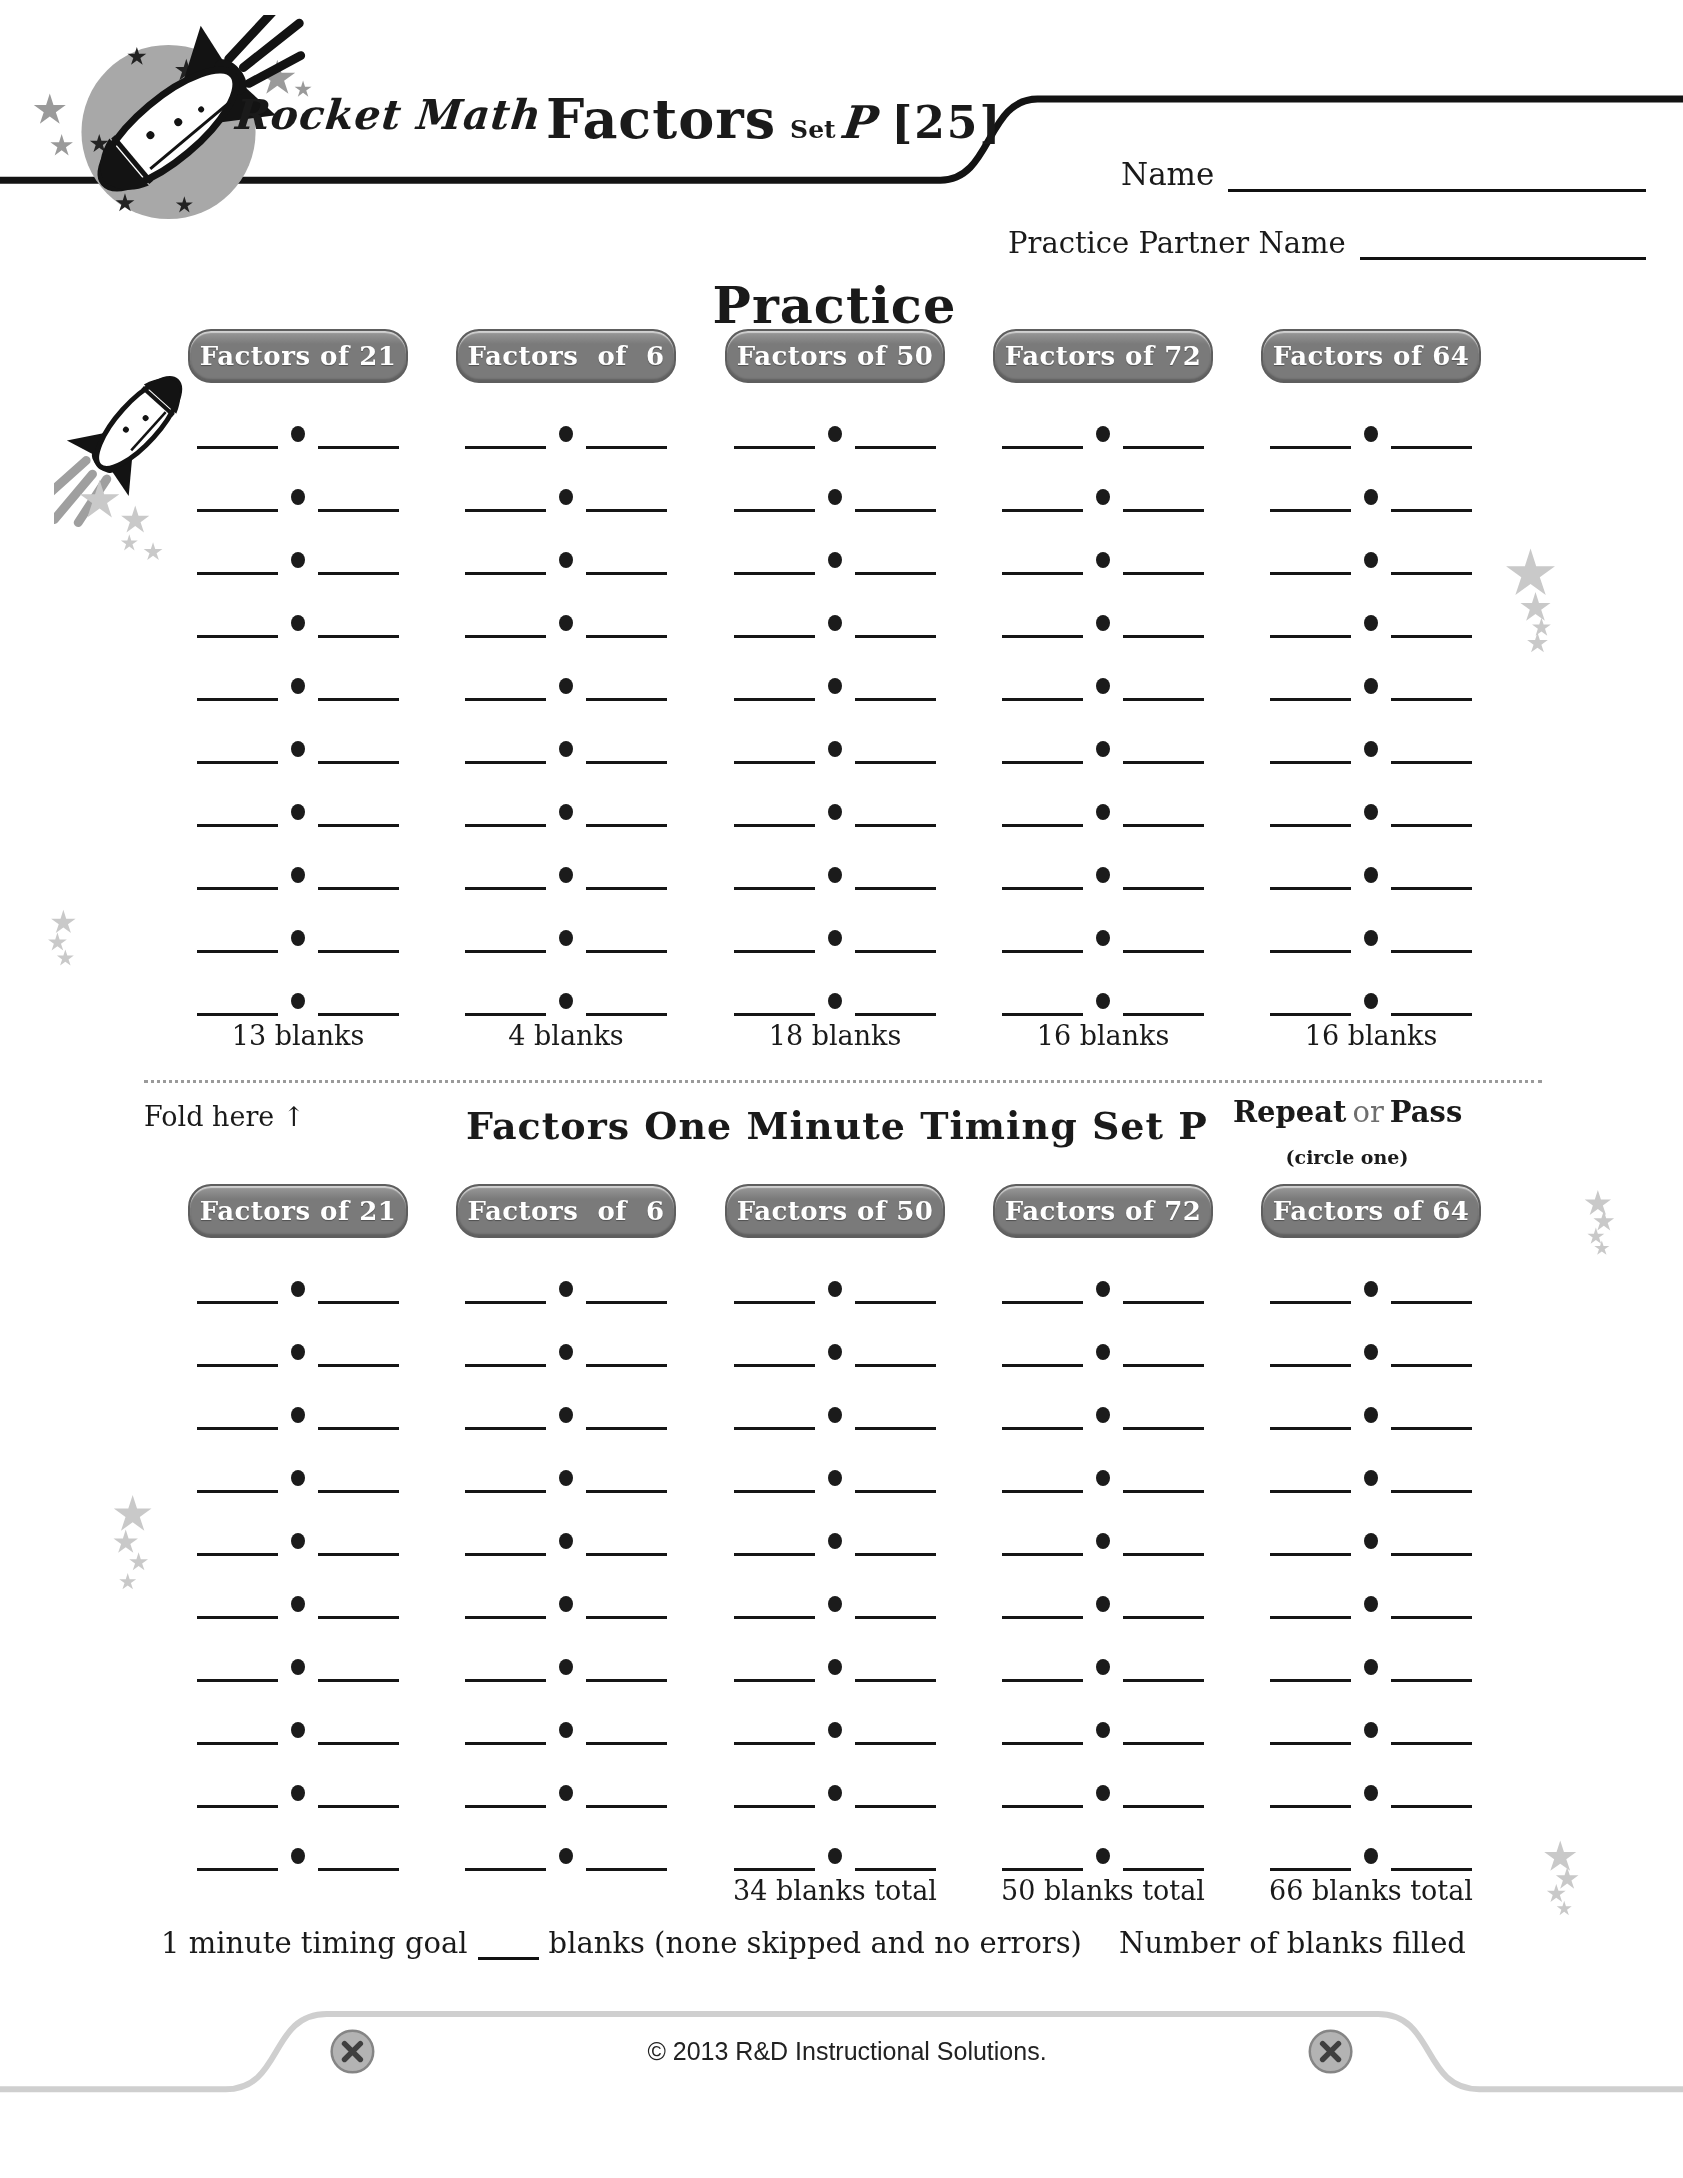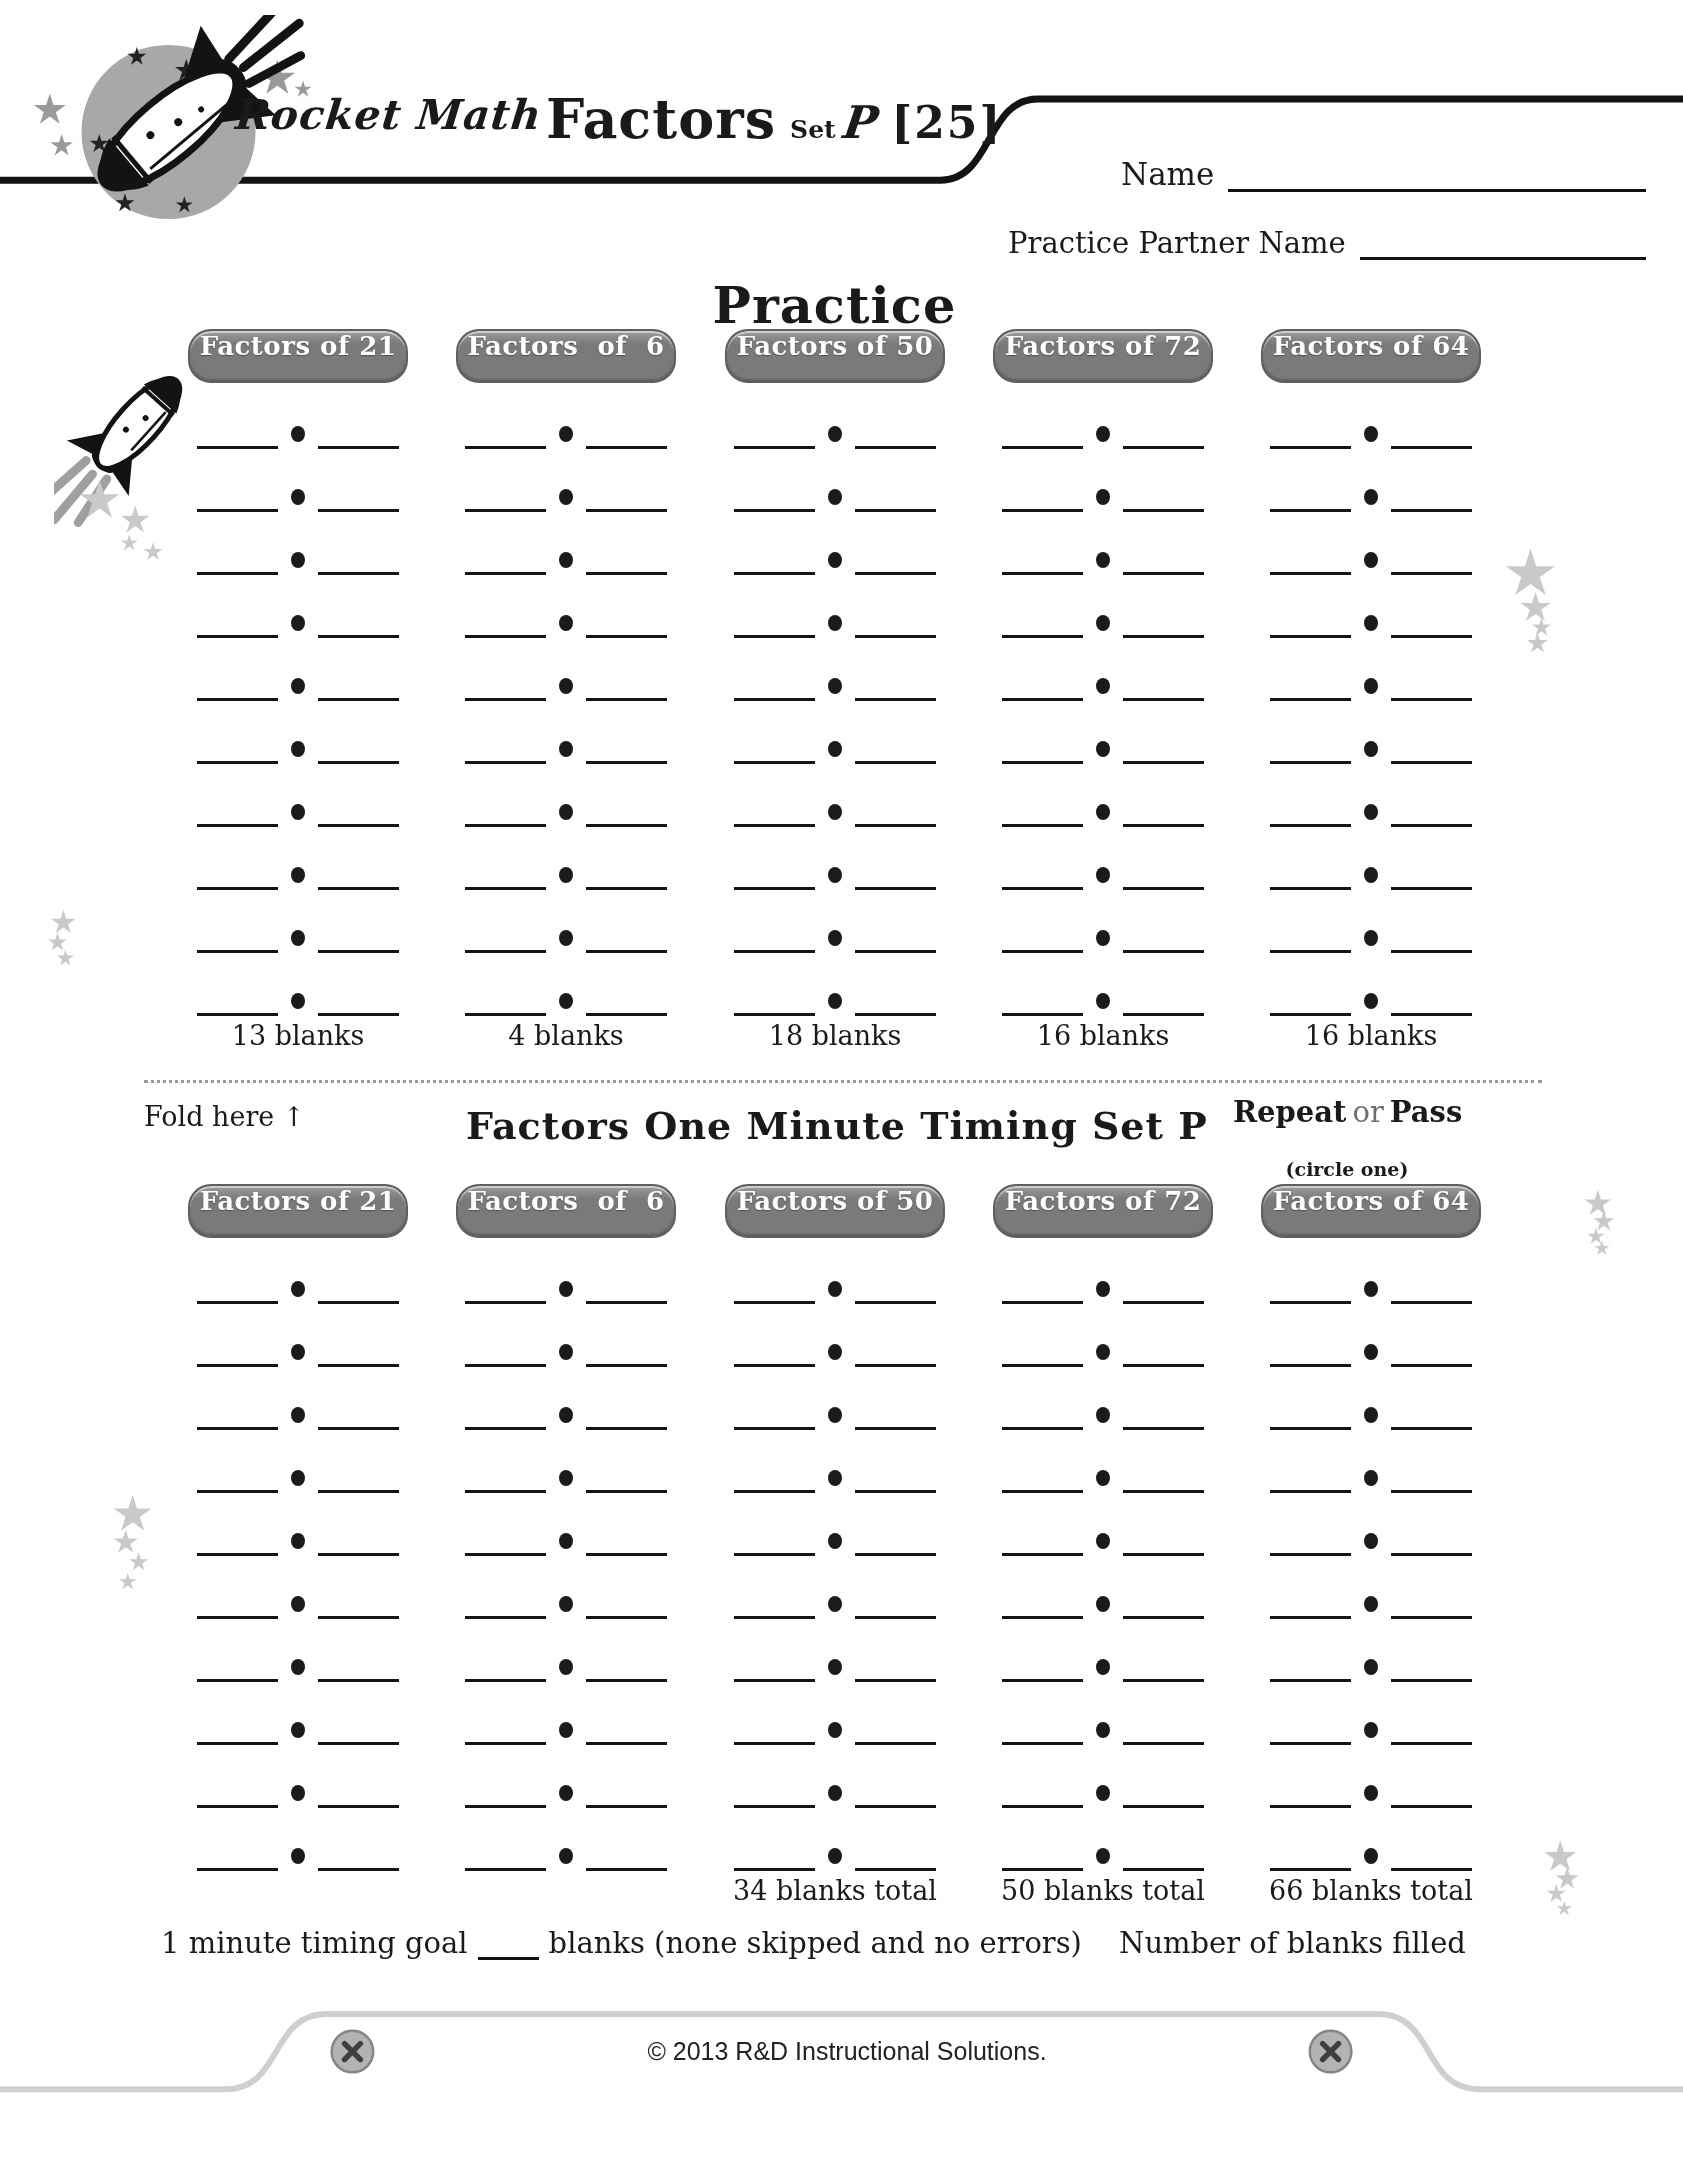--- a/index.html
+++ b/index.html
@@ -28,33 +28,33 @@
     font-size:51px;font-weight:bold;letter-spacing:1px;}
   .timing-heading{position:absolute;left:327px;top:1089px;width:1020px;text-align:center;
     font-size:38px;font-weight:bold;letter-spacing:1px;margin-top:14px;}
   .fold-line{position:absolute;left:144px;top:1080px;width:1398px;border-top:3px dotted #9a9a9a;}
   .fold-label{position:absolute;left:144px;top:1101px;font-size:27px;}
   .repeat-pass{position:absolute;left:1233px;top:1095px;width:228px;text-align:center;
     font-size:29px;white-space:nowrap;}
   .repeat-pass b{font-weight:bold;}
   .repeat-pass .or{color:#6e6e6e;font-weight:normal;padding:0 6px;}
   .circle-one{position:absolute;left:1233px;top:1146px;width:228px;text-align:center;
-    font-size:19px;font-weight:bold;margin-top:12px;}
+    font-size:19px;font-weight:bold;}
 
   
   .cols{position:absolute;left:0;width:1683px;}
   .cols.practice{top:329px;}
   .cols.timing{top:1184px;}
   .fcol{position:absolute;top:0;width:220px;}
   .fcol.c0{left:188px;}  .fcol.c1{left:456px;}  .fcol.c2{left:725px;}
   .fcol.c3{left:993px;} .fcol.c4{left:1261px;}
   .colhead{height:50px;border:2px solid #5e5e5e;border-radius:23px;
     background:linear-gradient(180deg,#9b9b9b 0%,#7a7a7a 26%,#7a7a7a 100%);
     box-shadow:inset 0 2px 1px rgba(255,255,255,.55), inset 0 -2px 2px rgba(0,0,0,.22);
-    color:#ffffff;display:flex;justify-content:center;}
+    color:#ffffff;display:flex;align-items:center;justify-content:center;}
   .colhead span{font-size:26px;font-weight:bold;white-space:pre;letter-spacing:0.5px;
     text-shadow:0 1px 1px rgba(0,0,0,.35);}
   .rows{margin-top:3px;}
   .frow{height:63px;display:flex;align-items:flex-end;justify-content:center;}
   .frow .blank{width:81px;height:1px;border-bottom:3px solid #161616;}
   .frow .dot{width:14px;height:16px;border-radius:50%;background:#1b1b1b;margin:0 13px 7px 13px;}
   .col-label{margin-top:4px;text-align:center;font-size:27px;white-space:nowrap;}
 
   
   .goal-line{position:absolute;left:161px;top:1926px;font-size:29px;white-space:nowrap;

